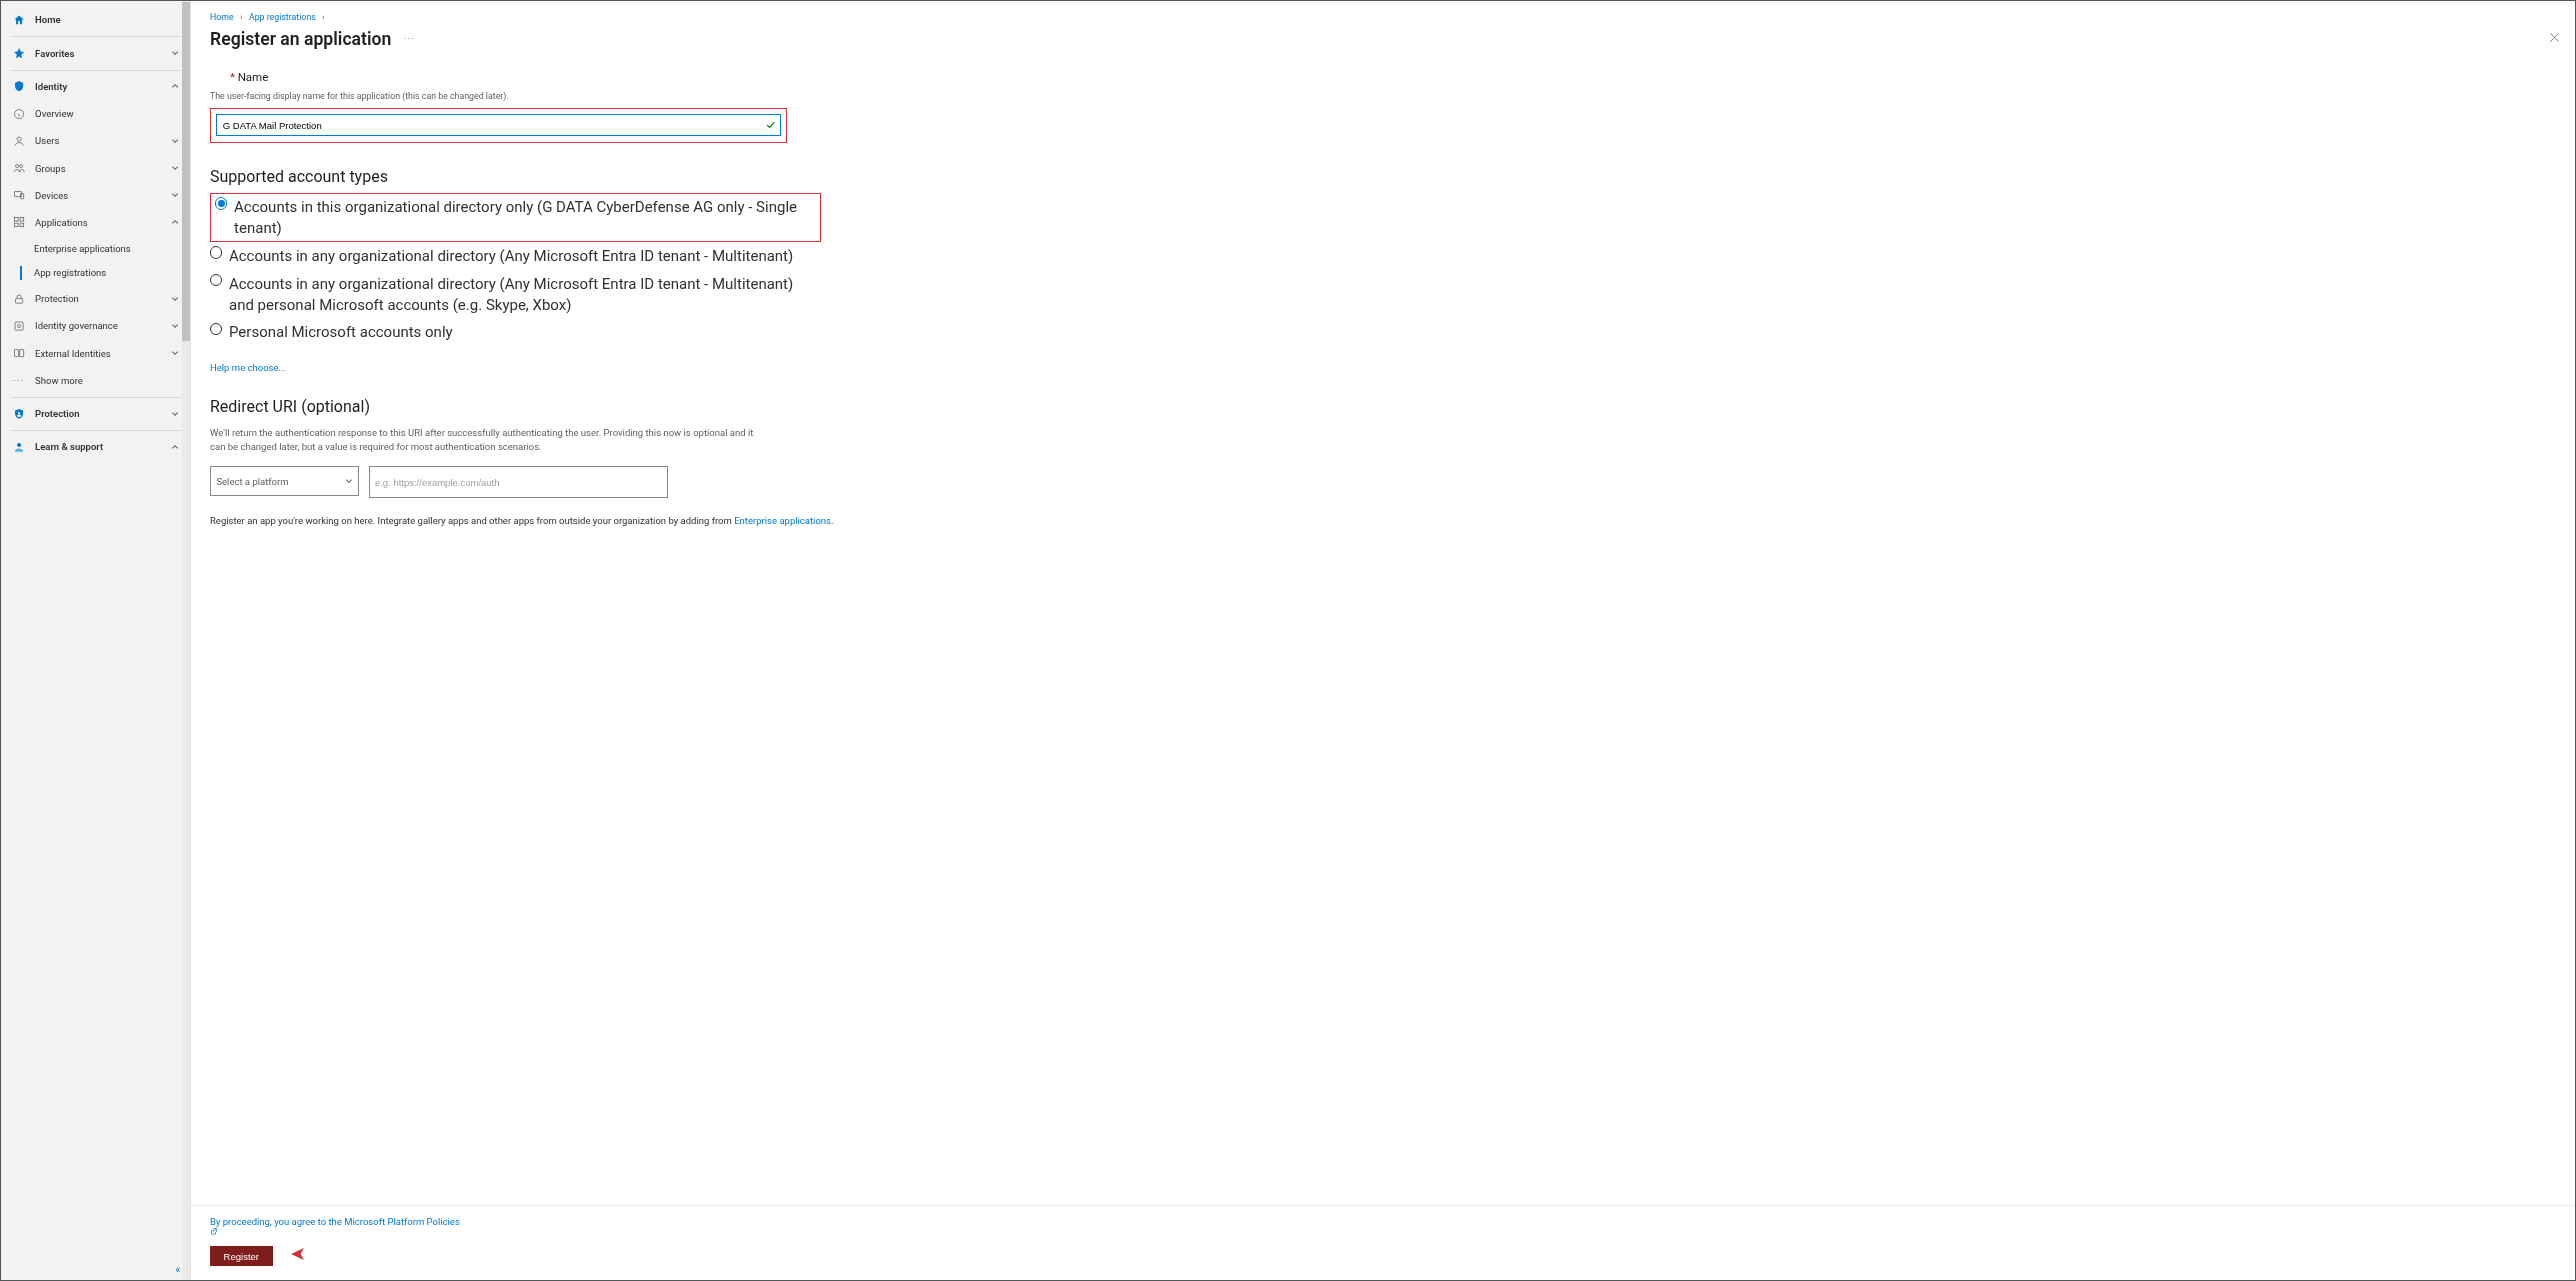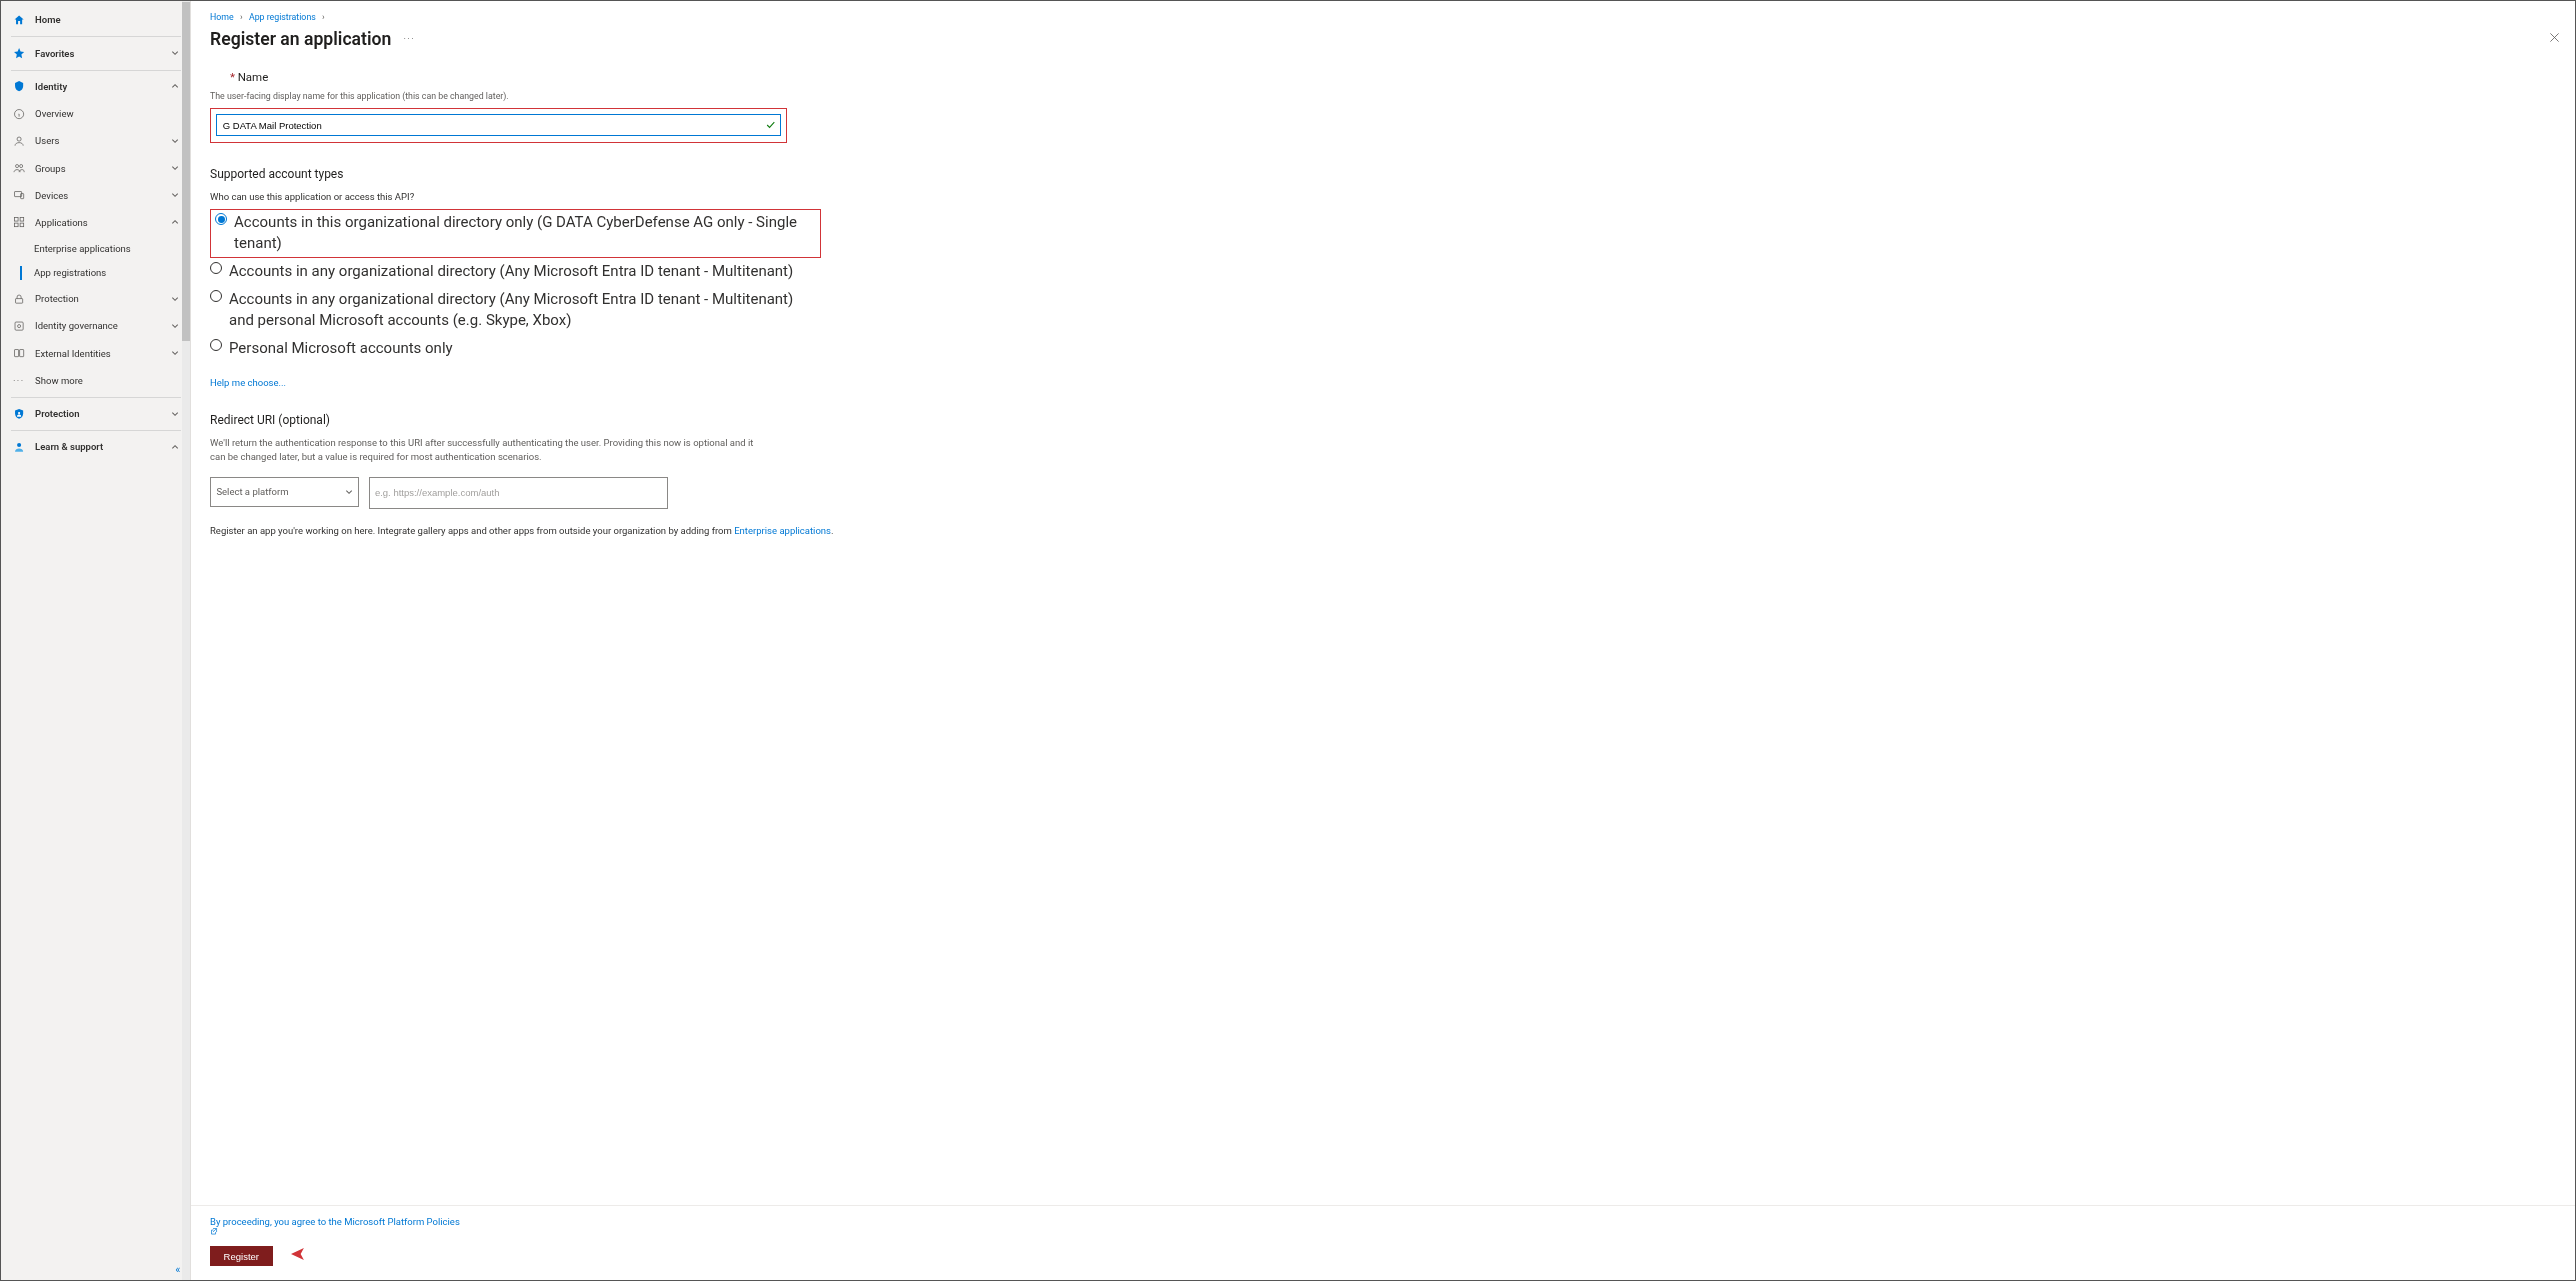--- a/index.html
+++ b/index.html
@@ -166,21 +166,21 @@
   }
   .input-wrap { position: relative; }
   .input-check {
     position: absolute;
     right: 5.4px;
     top: 50%;
     transform: translateY(-50%);
     color: #107c10;
   }
   .section-heading {
-    font-size: 12px;
+    font-size: 16px;
     font-weight: 400;
     margin-top: 24.4px;
     color: #201f1e;
   }
   .section-sub {
     font-size: 9.5px;
     margin-top: 9.5px;
     color: #323130;
   }
   .radio-group { margin-top: 6.8px; }
@@ -533,21 +533,20 @@
           <input class="text-input" type="text" value="G DATA Mail Protection" style="">
           <span class="input-check">
             <svg width="9.5" height="9.5" viewBox="0 0 16 16" fill="none" stroke="#107c10" stroke-width="1.8">
                 <path d="M2 8l4 4 8-9"></path>
               </svg>
           </span>
         </div>
       </div>
 
       <div class="section-heading">Supported account types</div>
-      <div class="section-sub">Who can use this application or access this API?</div>
 
       <div class="radio-group">
         <label class="radio-row highlighted">
           <span class="radio-circle checked"></span>
           <span class="radio-label">Accounts in this organizational directory only (G DATA CyberDefense AG only - Single tenant)</span>
         </label>
         <label class="radio-row">
           <span class="radio-circle"></span>
           <span class="radio-label">Accounts in any organizational directory (Any Microsoft Entra ID tenant - Multitenant)</span>
         </label>

